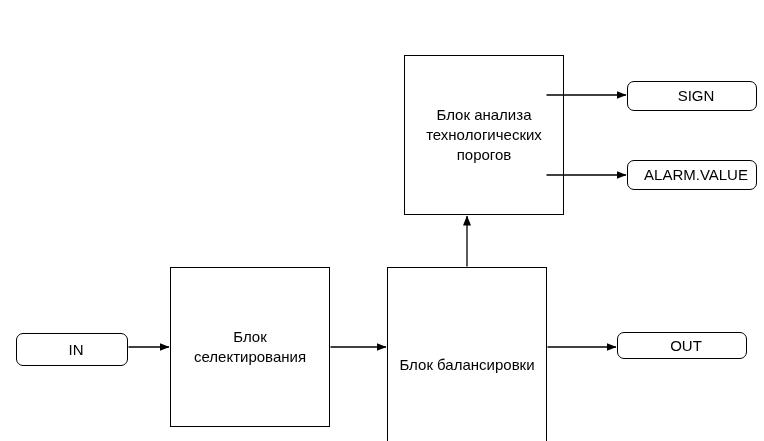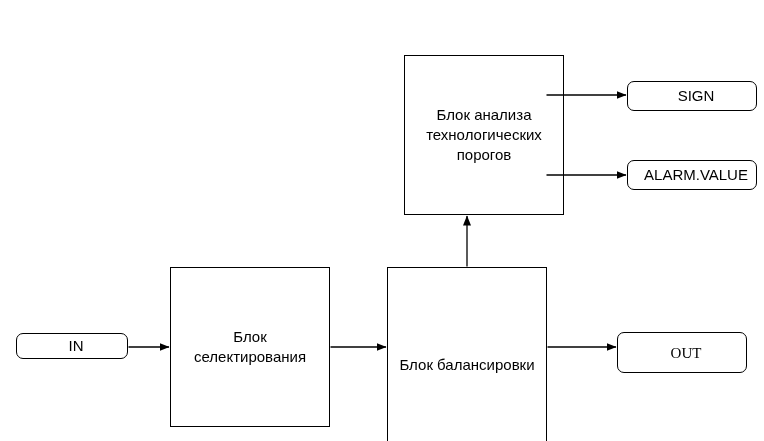--- a/index.html
+++ b/index.html
@@ -38,22 +38,22 @@
     border: 1px solid #000000;
     border-radius: 7px;
     padding-left: 8px;
   }
   
   #node-analysis  { left: 404px; top: 55px;  width: 160px; height: 160px; }
   #node-sign      { left: 627px; top: 81px;  width: 130px; height: 30px; }
   #node-alarm     { left: 627px; top: 160px; width: 130px; height: 30px; text-align: center; }
   #node-selection { left: 170px; top: 267px; width: 160px; height: 160px; }
   #node-balancing { left: 387px; top: 267px; width: 160px; height: 196px; }
-  #node-in        { left: 16px;  top: 333px; width: 112px; height: 26px; }
-  #node-out       { left: 617px; top: 332px; width: 130px; height: 41px; font-family: Liberation Serif, serif; }
+  #node-in        { left: 16px;  top: 333px; width: 112px; height: 33px; }
+  #node-out       { left: 617px; top: 332px; width: 130px; height: 27px; }
   .edges-overlay {
     position: absolute;
     left: 0;
     top: 0;
     width: 764px;
     height: 441px;
     pointer-events: none;
   }
 </style>
 </head>

